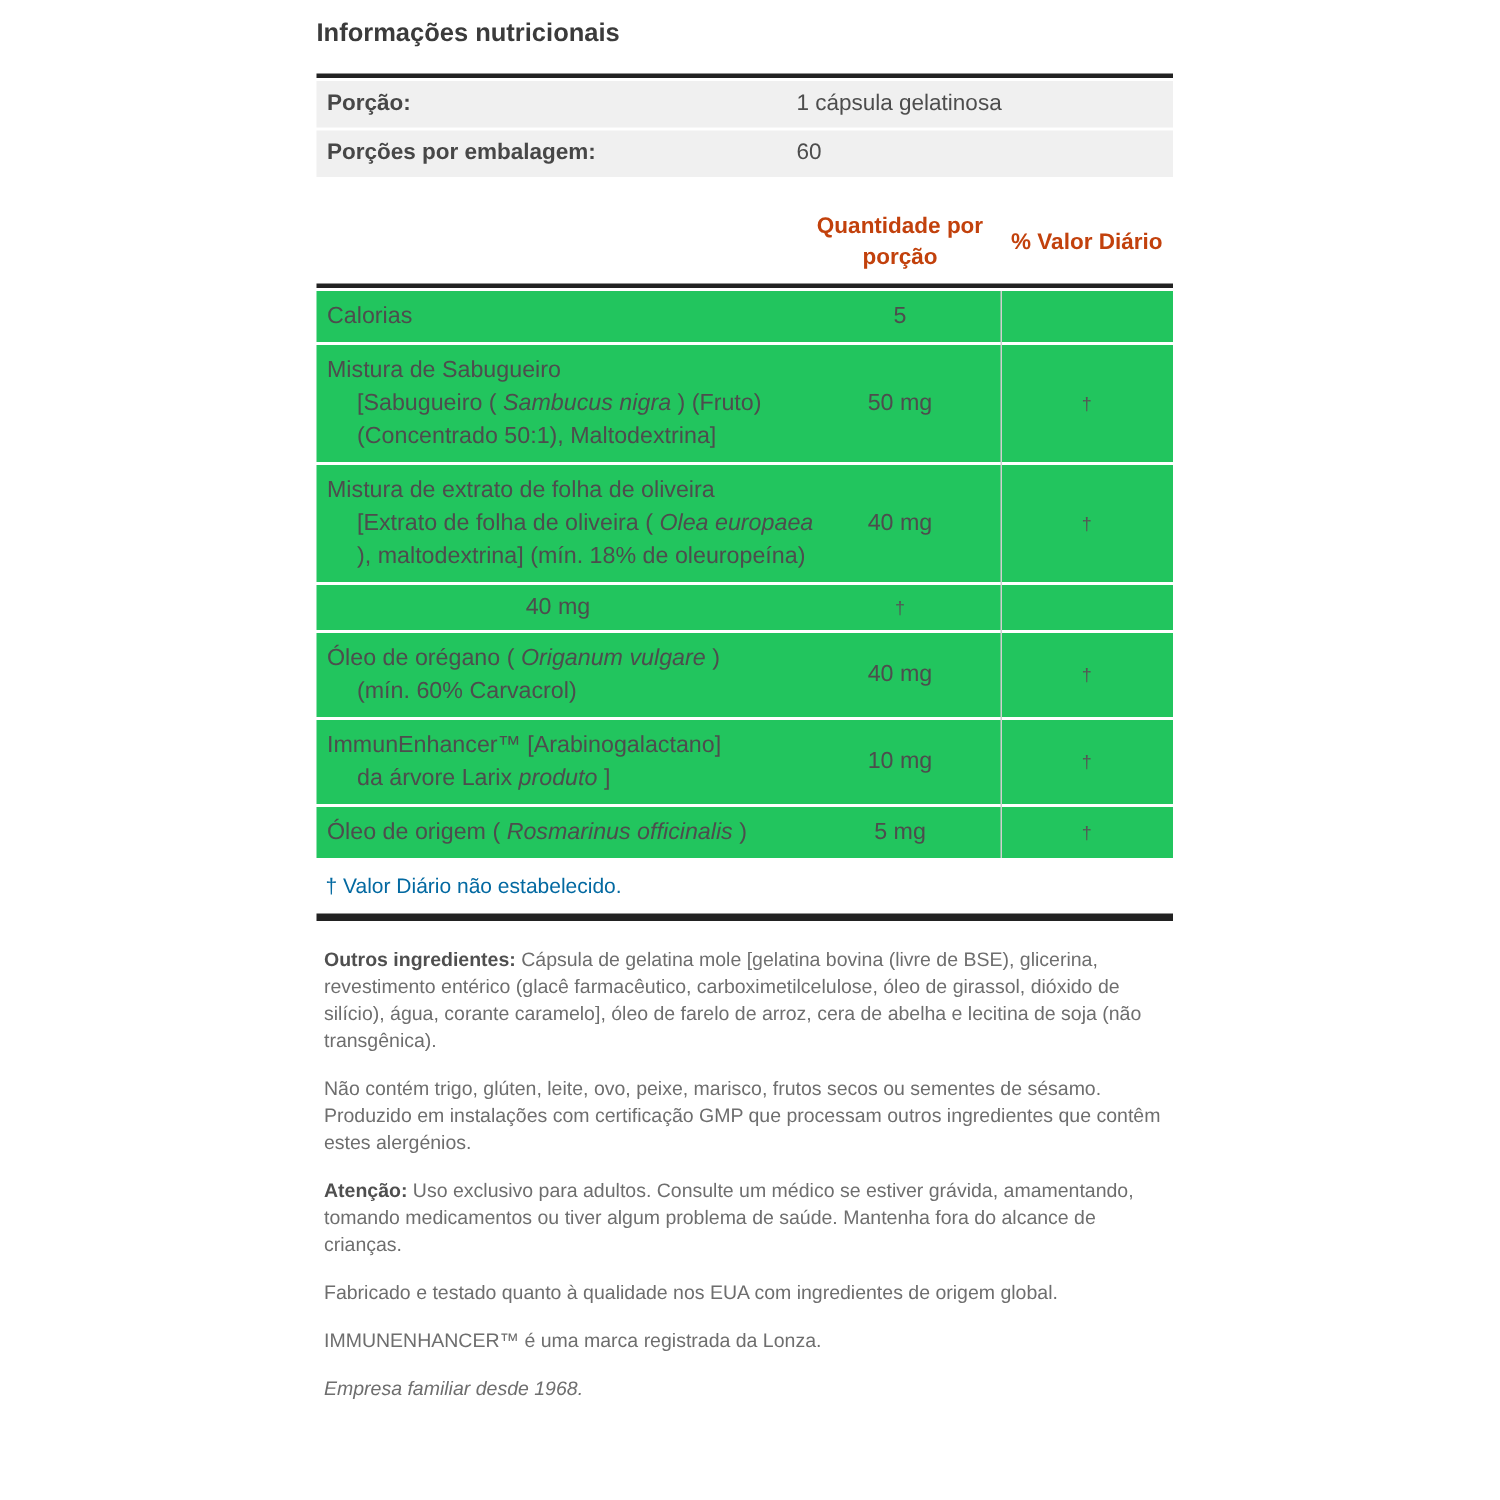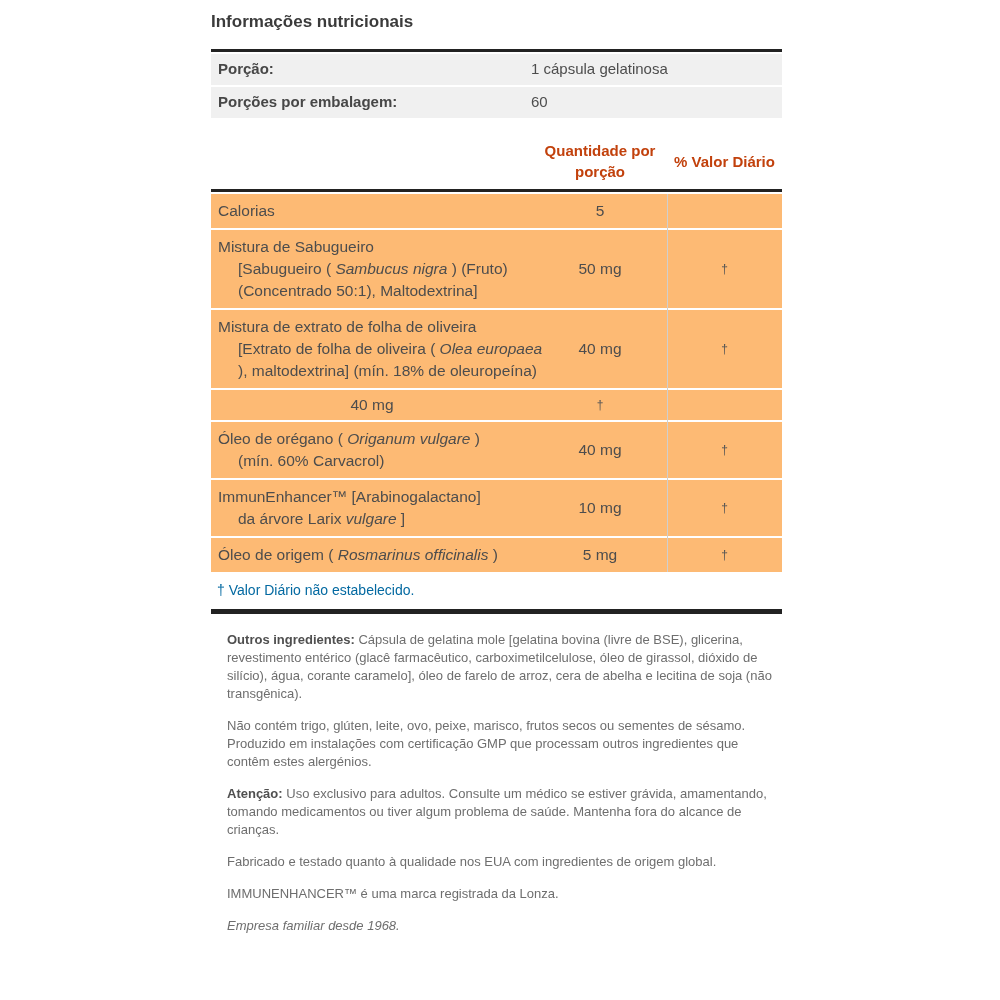--- a/index.html
+++ b/index.html
@@ -37,40 +37,40 @@
 
   
   .nutri-rows { position: relative; }
   .nutri-rows .col-divider {
     position: absolute; left: 456px; top: 0; bottom: 0; width: 1px;
     background: #cfcfcf; z-index: 2;
   }
   .nutri-row {
     display: grid; grid-template-columns: 322px 134px 115px;
     align-items: center;
-    background: #fdba74; margin-top: 2px; padding: 6px 0;
+    background: #22c55e; margin-top: 2px; padding: 6px 0;
     font-size: 15.5px; color: #4d4d4d;
   }
   .name-cell { padding-left: 7px; line-height: 22px; }
   .name-cell .line { white-space: nowrap; }
   .name-cell .line.indent { padding-left: 20px; }
   .amount-cell { text-align: center; }
   .dv-cell { text-align: center; font-size: 12px; color: #555555; }
 
   .footnote {
     font-size: 14px; color: #0369a1;
     padding: 10px 0 11px 6px; background: #ffffff;
   }
   .double-rule { height: 2px; border-top: 3px solid #222222; border-bottom: 2px solid #222222; background: #ffffff; }
 
   
   .paragraphs { margin-top: 17px; }
   .para {
     font-size: 13px; line-height: 18px; color: #6e6e6e;
-    margin: 0 0 14px 16px;
+    margin: 0 0 14px 5px;
   }
   .para .lead { font-weight: bold; color: #4f4f4f; }
   .para.italic { font-style: italic; }
 </style>
 </head>
 <body>
 
 <div class="label-container">
 
   <h1 class="page-title">Informações nutricionais</h1>
@@ -129,21 +129,21 @@
         <div class="name-cell">
           <div class="line"><span>Óleo de orégano ( </span><i>Origanum vulgare</i><span> )</span></div>
           <div class="line indent"><span>(mín. 60% Carvacrol)</span></div>
         </div>
         <div class="amount-cell">40 mg</div>
         <div class="dv-cell">†</div>
       </div>
       <div class="nutri-row">
         <div class="name-cell">
           <div class="line"><span>ImmunEnhancer™ [Arabinogalactano]</span></div>
-          <div class="line indent"><span>da árvore Larix </span><i>vulgare</i><span> ]</span></div>
+          <div class="line indent"><span>da árvore Larix </span><i>produto</i><span> ]</span></div>
         </div>
         <div class="amount-cell">10 mg</div>
         <div class="dv-cell">†</div>
       </div>
       <div class="nutri-row">
         <div class="name-cell">
           <div class="line"><span>Óleo de origem ( </span><i>Rosmarinus officinalis</i><span> )</span></div>
         </div>
         <div class="amount-cell">5 mg</div>
         <div class="dv-cell">†</div>

